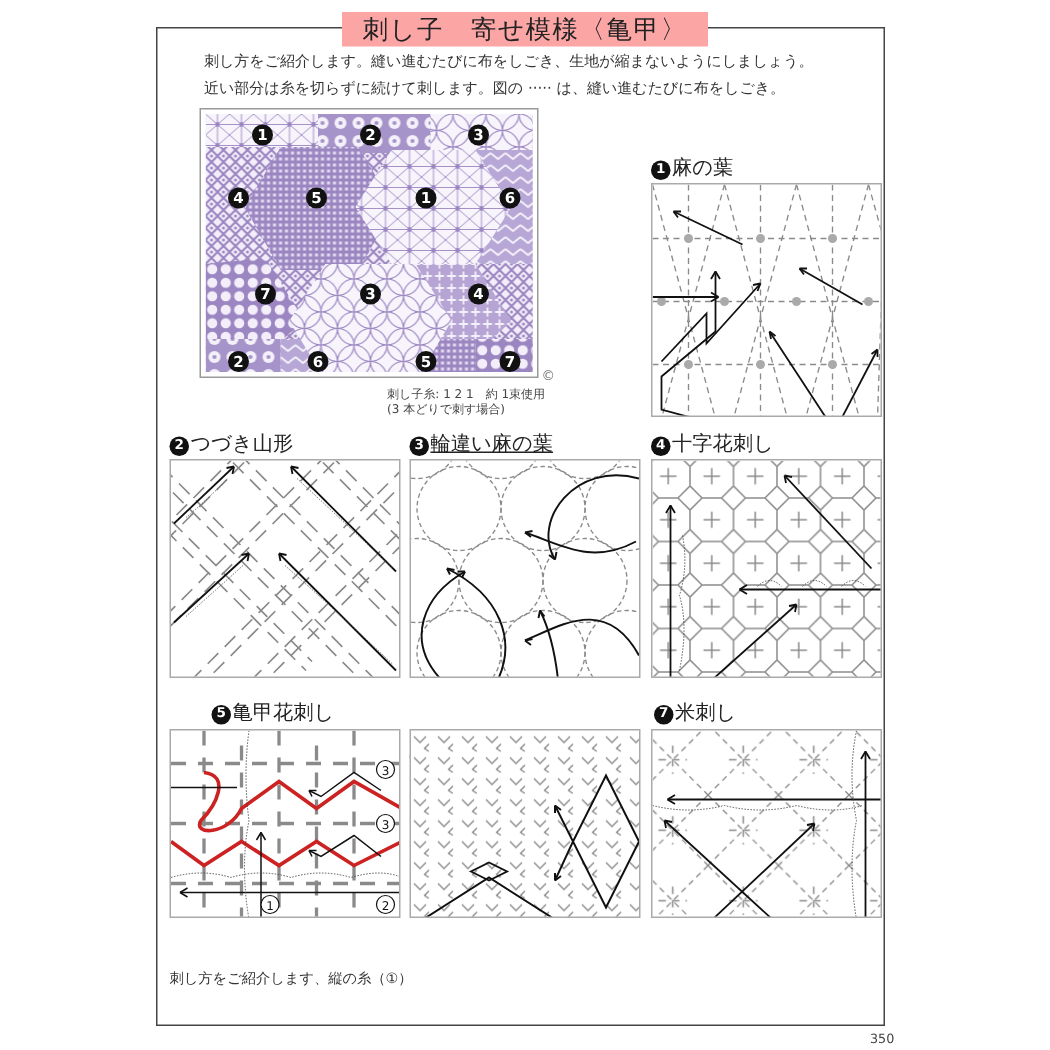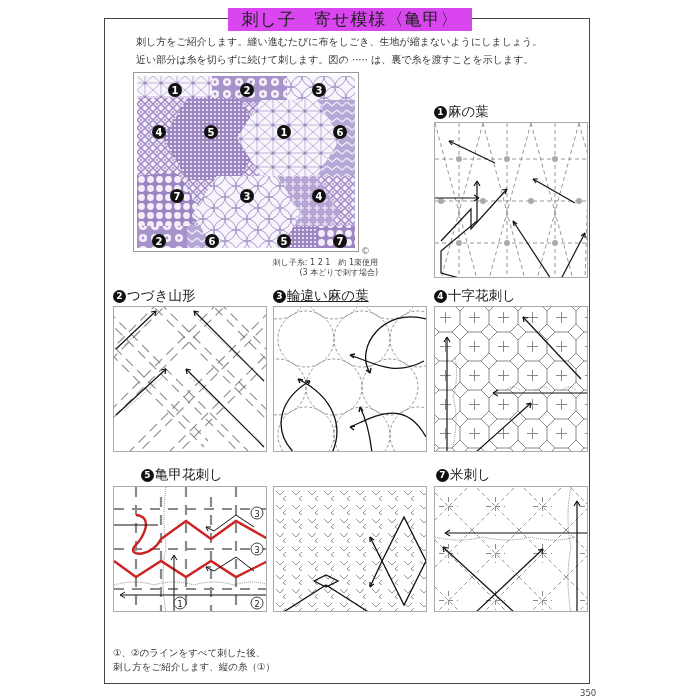--- a/index.html
+++ b/index.html
@@ -1,31 +1,31 @@
 <!DOCTYPE html>
 <html><head>
 <meta charset="utf-8">
 <style>
   html, body { margin: 0; padding: 0; background: #ffffff; }
   body { width: 700px; height: 700px; position: relative; overflow: hidden;
          font-family: "DejaVu Sans", sans-serif; color: #222; }
   .frame { position: absolute; left: 104px; top: 18px; width: 486px; height: 666px;
            border: 1.5px solid #444; box-sizing: border-box; }
   .title-wrap { position: absolute; left: 0; top: 8px; width: 700px; text-align: center; }
-  .title { display: inline-block; background: #d946ef; padding: 0 14px; font-size: 17px;
+  .title { display: inline-block; background: #fca5a5; padding: 0 14px; font-size: 17px;
            letter-spacing: 1px; color: #222; position: relative; top: 0; }
   .intro { position: absolute; left: 136px; top: 33px; width: 440px; font-size: 10px;
            line-height: 18px; color: #333; }
   .sampler { position: absolute; left: 133px; top: 72px; width: 226px; height: 180px;
              border: 1.5px solid #999; background: #fff; box-sizing: border-box; padding: 3px; }
   .sampler-inner { position: relative; width: 100%; height: 100%; overflow: hidden; }
   .sampler svg { display: block; }
   .copyright { position: absolute; left: 361px; top: 246px; font-size: 9px; color: #777; }
   .thread-note { position: absolute; left: 258px; top: 258px; font-size: 8px; line-height: 10px;
-                 color: #444; text-align: right; width: 120px; }
+                 color: #444; text-align: left; width: 120px; }
   .panel-title { position: absolute; font-size: 13.5px; color: #222; white-space: nowrap; }
   .panel-title .num { display: inline-block; width: 13px; height: 13px; border-radius: 50%;
                       background: #111; color: #fff; font-size: 9px; line-height: 13px;
                       text-align: center; font-weight: bold; vertical-align: 1px; margin-right: 1px; }
   .panel { position: absolute; border: 1px solid #aaa; background: #fff; box-sizing: border-box;
            overflow: hidden; }
   .panel svg { display: block; }
   .footnote { position: absolute; left: 113px; top: 646px; font-size: 9.5px; line-height: 13.5px;
               color: #333; }
   .page-number { position: absolute; left: 580px; top: 688px; font-size: 8.5px; color: #444; }
@@ -36,21 +36,21 @@
 <body>
 
 <div class="frame"></div>
 
 <div class="title-wrap">
   <span class="title">刺し子　寄せ模様〈亀甲〉</span>
 </div>
 
 <div class="intro">
   <div>刺し方をご紹介します。縫い進むたびに布をしごき、生地が縮まないようにしましょう。</div>
-  <div>近い部分は糸を切らずに続けて刺します。図の ····· は、裏で糸を渡すことを示します。</div>
+  <div>近い部分は糸を切らずに続けて刺します。図の ····· は、縫い進むたびに布をしごき。</div>
 </div>
 
 <div class="sampler">
   <div class="sampler-inner">
     <svg width="219" height="173" viewBox="0 0 219 173">
       <defs>
         <pattern id="pdense" width="4" height="4" patternUnits="userSpaceOnUse">
           <rect width="4" height="4" fill="#9b86c2"></rect>
           <rect x="1" y="1" width="2" height="2" fill="#e5ddf1"></rect>
         </pattern>
@@ -415,17 +415,16 @@
         <path d="M108 62 l-5 1 m5 -1 l-1 5"></path>
     </g>
     <g stroke="#444" stroke-width="0.6" stroke-dasharray="1,1" fill="none">
       <path d="M0 50 Q24 56 48 50 Q72 56 96 50 Q120 56 140 50"></path>
       <path d="M136 0 Q130 30 136 60 Q130 90 136 126"></path>
     </g>
   </svg>
 </div>
 
 <div class="footnote">
-  <div>①、②のラインをすべて刺した後、</div>
   <div>刺し方をご紹介します、縦の糸（①）</div>
 </div>
 
 <div class="page-number">350</div>
 
 </body></html>

